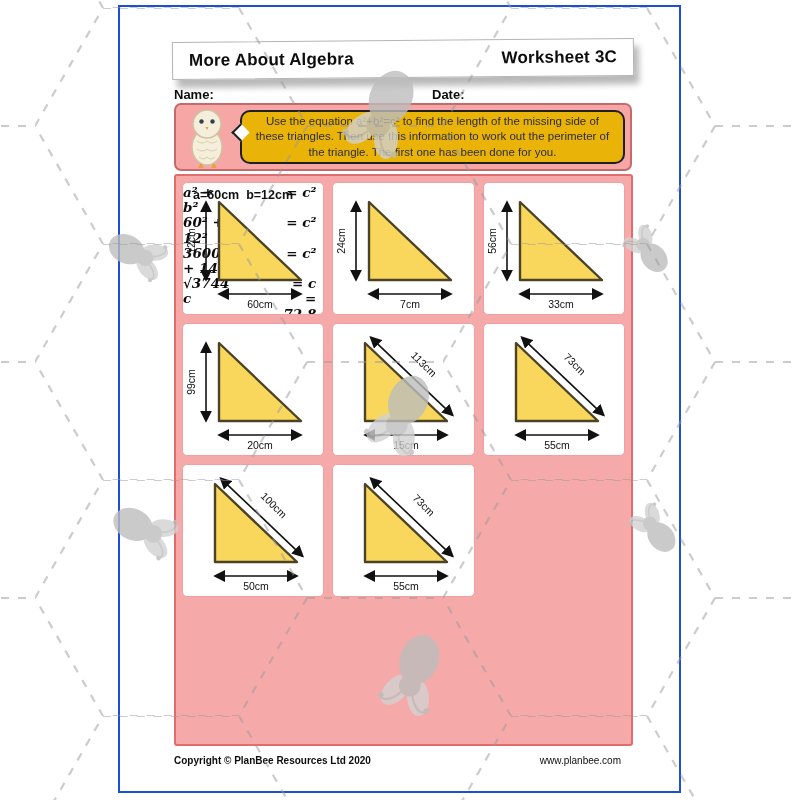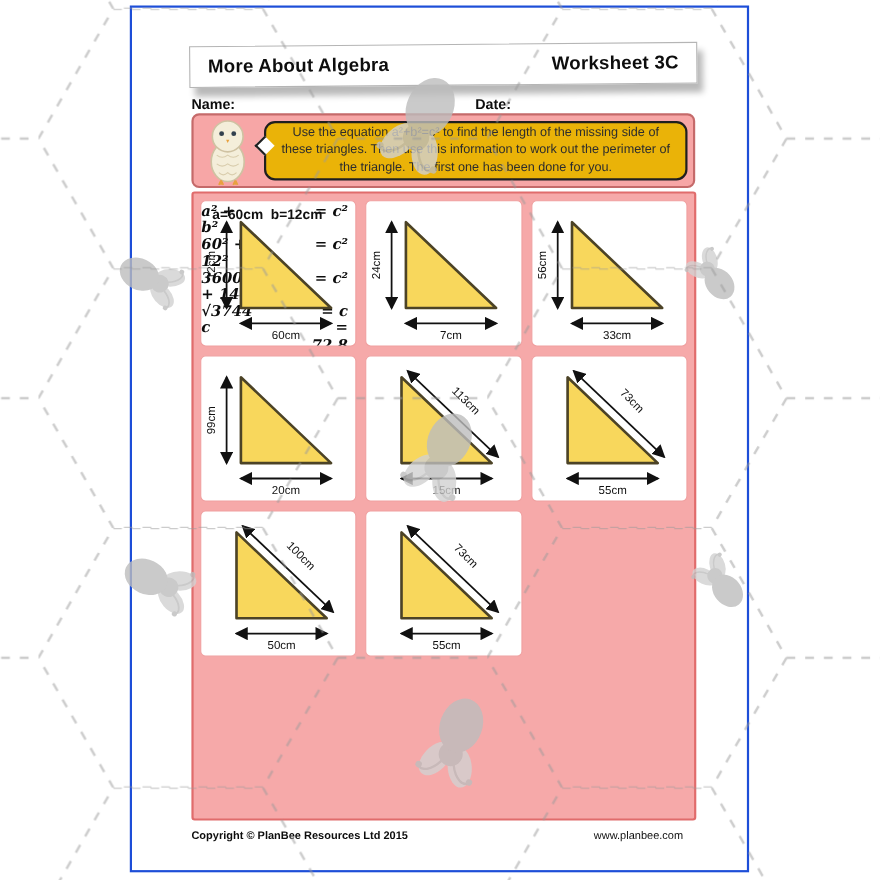--- a/index.html
+++ b/index.html
@@ -189,21 +189,21 @@
           <svg width="162" height="128" viewBox="0 0 162 128" class="tri">
             <polygon points="28,16 28,94 110,94" fill="#f8d75c" stroke="#4c4326" stroke-width="2.4" stroke-linejoin="round"></polygon>
             <line x1="28" y1="108" x2="110" y2="108" stroke="#111" stroke-width="1.6" marker-start="url(#ah)" marker-end="url(#ah)"></line>
             <text x="69" y="122" text-anchor="middle" class="dim">55cm</text>
             <line x1="33.7" y1="10.3" x2="115.7" y2="88.3" stroke="#111" stroke-width="1.6" marker-start="url(#ah)" marker-end="url(#ah)"></line>
             <text transform="translate(84.2,39.8) rotate(45)" text-anchor="middle" class="dim">73cm</text>
           </svg>
         </div>
     </div>
 
-    <span class="footer-left">Copyright © PlanBee Resources Ltd 2015</span>
+    <span class="footer-left">Copyright © PlanBee Resources Ltd 2020</span>
     <span class="footer-right">www.planbee.com</span>
   </div>
 
   <svg class="bee" style="left:338px;top:62px;width:92px;height:101px;transform:rotate(205deg);">
       <use href="#bee-sym" width="100" height="110" transform="scale(0.92)"></use>
     </svg>
   <svg class="bee" style="left:106px;top:220px;width:62px;height:68px;transform:rotate(115deg);">
       <use href="#bee-sym" width="100" height="110" transform="scale(0.62)"></use>
     </svg>
   <svg class="bee" style="left:622px;top:222px;width:52px;height:57px;transform:rotate(-40deg);">

